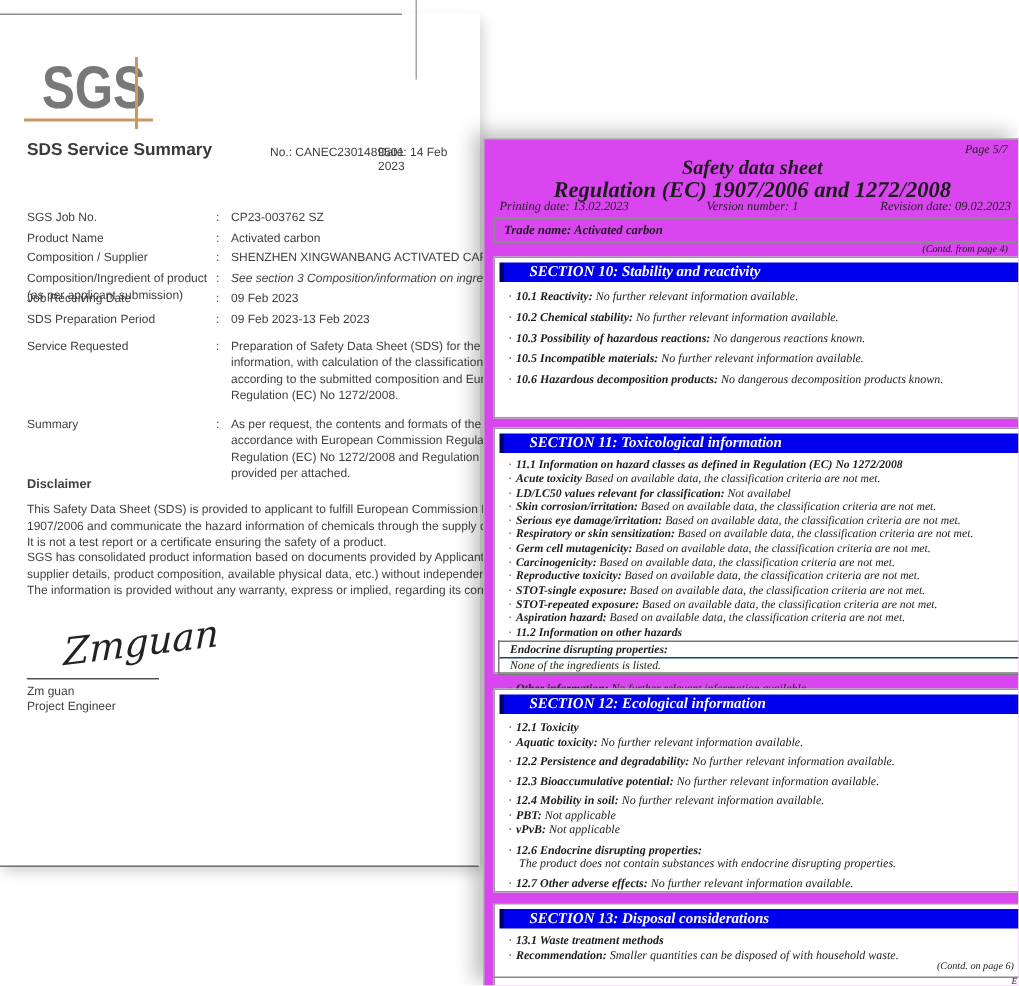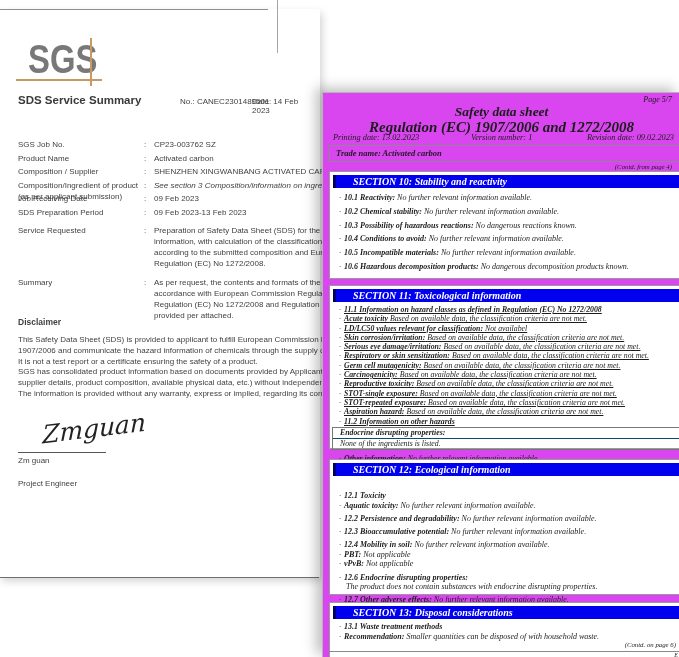--- a/index.html
+++ b/index.html
@@ -37,21 +37,21 @@
   #summary-field{top:268px;}
 
   #disclaimer-heading{position:absolute;left:18px;top:308px;font-size:8.5px;font-weight:bold;}
   #disclaimer-body{position:absolute;left:18px;top:326px;width:310px;font-size:8px;line-height:10.8px;}
   #disclaimer-body .pline{white-space:nowrap;}
 
   #signature-script{position:absolute;left:42px;top:405px;font-family:"DejaVu Serif",serif;
                     font-style:italic;font-size:25px;color:#222;transform:rotate(-7deg) skewX(-8deg);}
   #signature-line{position:absolute;left:18px;top:443px;width:88px;height:1px;background:#555;}
   #signer-name{position:absolute;left:18px;top:447px;font-size:8px;}
-  #signer-role{position:absolute;left:18px;top:457px;font-size:8px;margin-top:13px;}
+  #signer-role{position:absolute;left:18px;top:457px;font-size:8px;}
 
   
   #right-page{position:absolute;left:322px;top:92px;width:357px;height:565px;background:#d946ef;
               border-top:1px solid #b5b5b5;border-left:1px solid #b5b5b5;
               box-shadow:-6px -4px 12px rgba(0,0,0,0.25);
               font-family:"Liberation Serif",serif;font-style:italic;color:#1c1c1c;}
   #sheet-pageno{position:absolute;right:8px;top:2px;font-size:8px;}
   #sheet-title{position:absolute;left:0;top:11px;width:100%;text-align:center;
                font-size:13.5px;font-weight:bold;}
   #sheet-subtitle{position:absolute;left:0;top:26px;width:100%;text-align:center;
@@ -73,30 +73,30 @@
           background:linear-gradient(90deg,#000066 0px,#000066 3px,#0000ee 3px);}
   .rows{padding:0 4px 0 9px;}
   .row{position:relative;padding-left:5px;white-space:nowrap;overflow:hidden;}
   .row:before{content:"· ";position:absolute;left:0;top:0;font-size:inherit;}
   .row.nob:before{content:"";}
   .row.nob{padding-left:7px;}
   .lbl{font-weight:bold;}
   #sec10{top:78px;height:108px;}
   #sec10 .row{font-size:8px;line-height:13.8px;}
   #sec11{top:192px;height:164px;}
-  #sec11 .row{font-size:7.8px;line-height:9.3px;text-decoration:underline;}
+  #sec11 .row{font-size:7.8px;line-height:9.3px;}
   #sec11-box{margin:1px 0 2px 2px;border:1px solid #777;border-right:none;width:348px;box-sizing:border-box;}
   #sec11-box .brow{font-size:7.8px;line-height:10px;padding-left:7px;white-space:nowrap;}
   #sec11-box .brow.first{border-bottom:1px solid #0c4a6e;}
   #sec11-after{padding:2px 4px 0 9px;}
   #sec11-after .row{font-size:7.8px;line-height:10px;}
   #sec12{top:366px;height:136px;}
   #sec12 .row{font-size:8px;line-height:9.6px;}
   #sec12 .row.num{margin-top:3.6px;}
-  #sec12 .row.num:first-child{margin-top:15px;}
+  #sec12 .row.num:first-child{margin-top:4px;}
   #sec13{top:509px;height:56px;border-bottom:none;}
   #sec13 .row{font-size:8px;line-height:9.6px;}
   #contd-on{position:absolute;right:4px;top:548px;font-size:6.8px;}
   #footer-rule{position:absolute;left:6px;right:0;top:558px;height:1px;background:#8a8a8a;}
   #footer-code{position:absolute;right:2px;top:559px;font-size:6px;}
 </style>
 </head>
 <body>
 
 <div id="stage">
@@ -235,21 +235,20 @@
       <span id="trade-name">Trade name: Activated carbon</span>
     </div>
     <div id="contd-from">(Contd. from page 4)</div>
 
     <div id="sec10" class="secbox">
       <div class="banner">SECTION 10: Stability and reactivity</div>
       <div class="rows">
           <div class="row num"><span class="lbl">10.1 Reactivity:</span> <span>No further relevant information available.</span></div>
           <div class="row num"><span class="lbl">10.2 Chemical stability:</span> <span>No further relevant information available.</span></div>
           <div class="row num"><span class="lbl">10.3 Possibility of hazardous reactions:</span> <span>No dangerous reactions known.</span></div>
-          <div class="row num"><span class="lbl">10.4 Conditions to avoid:</span> <span>No further relevant information available.</span></div>
           <div class="row num"><span class="lbl">10.5 Incompatible materials:</span> <span>No further relevant information available.</span></div>
           <div class="row num"><span class="lbl">10.6 Hazardous decomposition products:</span> <span>No dangerous decomposition products known.</span></div>
         </div>
     </div>
 
     <div id="sec11" class="secbox">
       <div class="banner">SECTION 11: Toxicological information</div>
       <div class="rows">
           <div class="row num"><span class="lbl">11.1 Information on hazard classes as defined in Regulation (EC) No 1272/2008</span></div>
           <div class="row"><span class="lbl">Acute toxicity</span> <span>Based on available data, the classification criteria are not met.</span></div>

